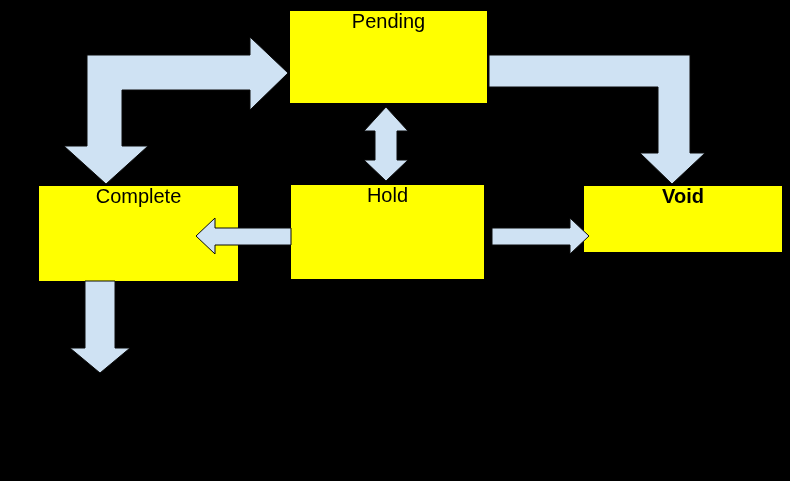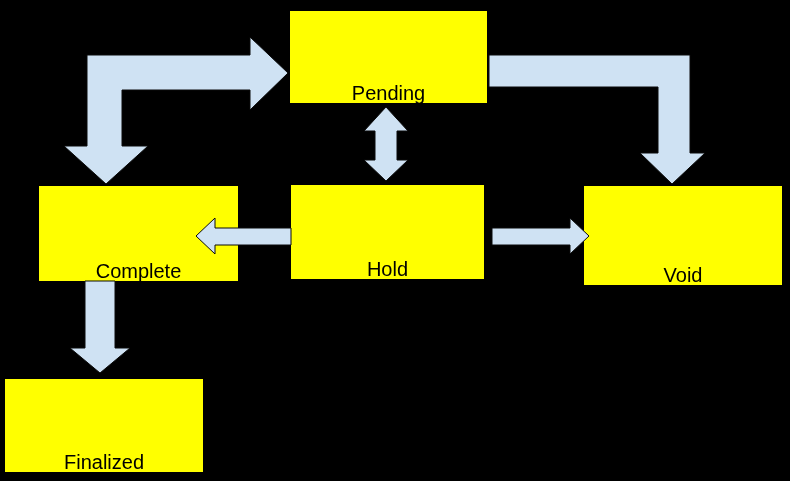--- a/index.html
+++ b/index.html
@@ -13,21 +13,21 @@
     height: 481px;
     background: #000000;
     overflow: hidden;
     font-family: "Liberation Sans", sans-serif;
   }
   .node {
     position: absolute;
     background: #ffff00;
     color: #000000;
     display: flex;
-    align-items: flex-end;
+    align-items: flex-start;
     justify-content: center;
     font-size: 20px;
     line-height: 1;
     user-select: none;
   }
   .node span {
     white-space: nowrap;
   }
   .arrow-layer {
     position: absolute;
@@ -39,21 +39,21 @@
   }
   .arrow-layer polygon {
     stroke: #0b0b0b;
     stroke-width: 1;
     stroke-linejoin: miter;
   }
   
   #node-pending   { left: 290px; top:  11px; width: 197px; height: 92px; }
   #node-complete  { left:   4px; top: 186px; width: 199px; height: 95px; margin-left: 35px; }
   #node-hold      { left: 291px; top: 185px; width: 193px; height: 94px; }
-  #node-void      { left: 584px; top: 186px; width: 198px; height: 99px; }
+  #node-void      { left: 584px; top: 186px; width: 198px; height: 66px; font-weight: bold; }
   #node-finalized { left:   5px; top: 379px; width: 198px; height: 93px; }
 </style>
 </head>
 <body>
 
 <div class="canvas">
 
   <div class="node" id="node-pending">
     <span>Pending</span>
   </div>
@@ -63,23 +63,20 @@
   </div>
 
   <div class="node" id="node-hold">
     <span>Hold</span>
   </div>
 
   <div class="node" id="node-void">
     <span>Void</span>
   </div>
 
-  <div class="node" id="node-finalized">
-    <span>Finalized</span>
-  </div>
 
   <svg class="arrow-layer" viewBox="0 0 790 481" xmlns="http://www.w3.org/2000/svg">
 
     <polygon points="87,55 250,55 250,37 288,73 250,110 250,90 122,90 122,146 148,146 106,184 64,146 87,146" fill="#cfe2f3"></polygon>
 
     <polygon points="489,55 690,55 690,153 705,153 672,184 640,153 658,153 658,87 489,87" fill="#cfe2f3"></polygon>
 
     <polygon points="386,107 408,131 397,131 397,160 408,160 386,181 364,160 375,160 375,131 364,131" fill="#cfe2f3"></polygon>
 
     <polygon points="196,236 215,218 215,228 291,228 291,245 215,245 215,254" fill="#cfe2f3"></polygon>

